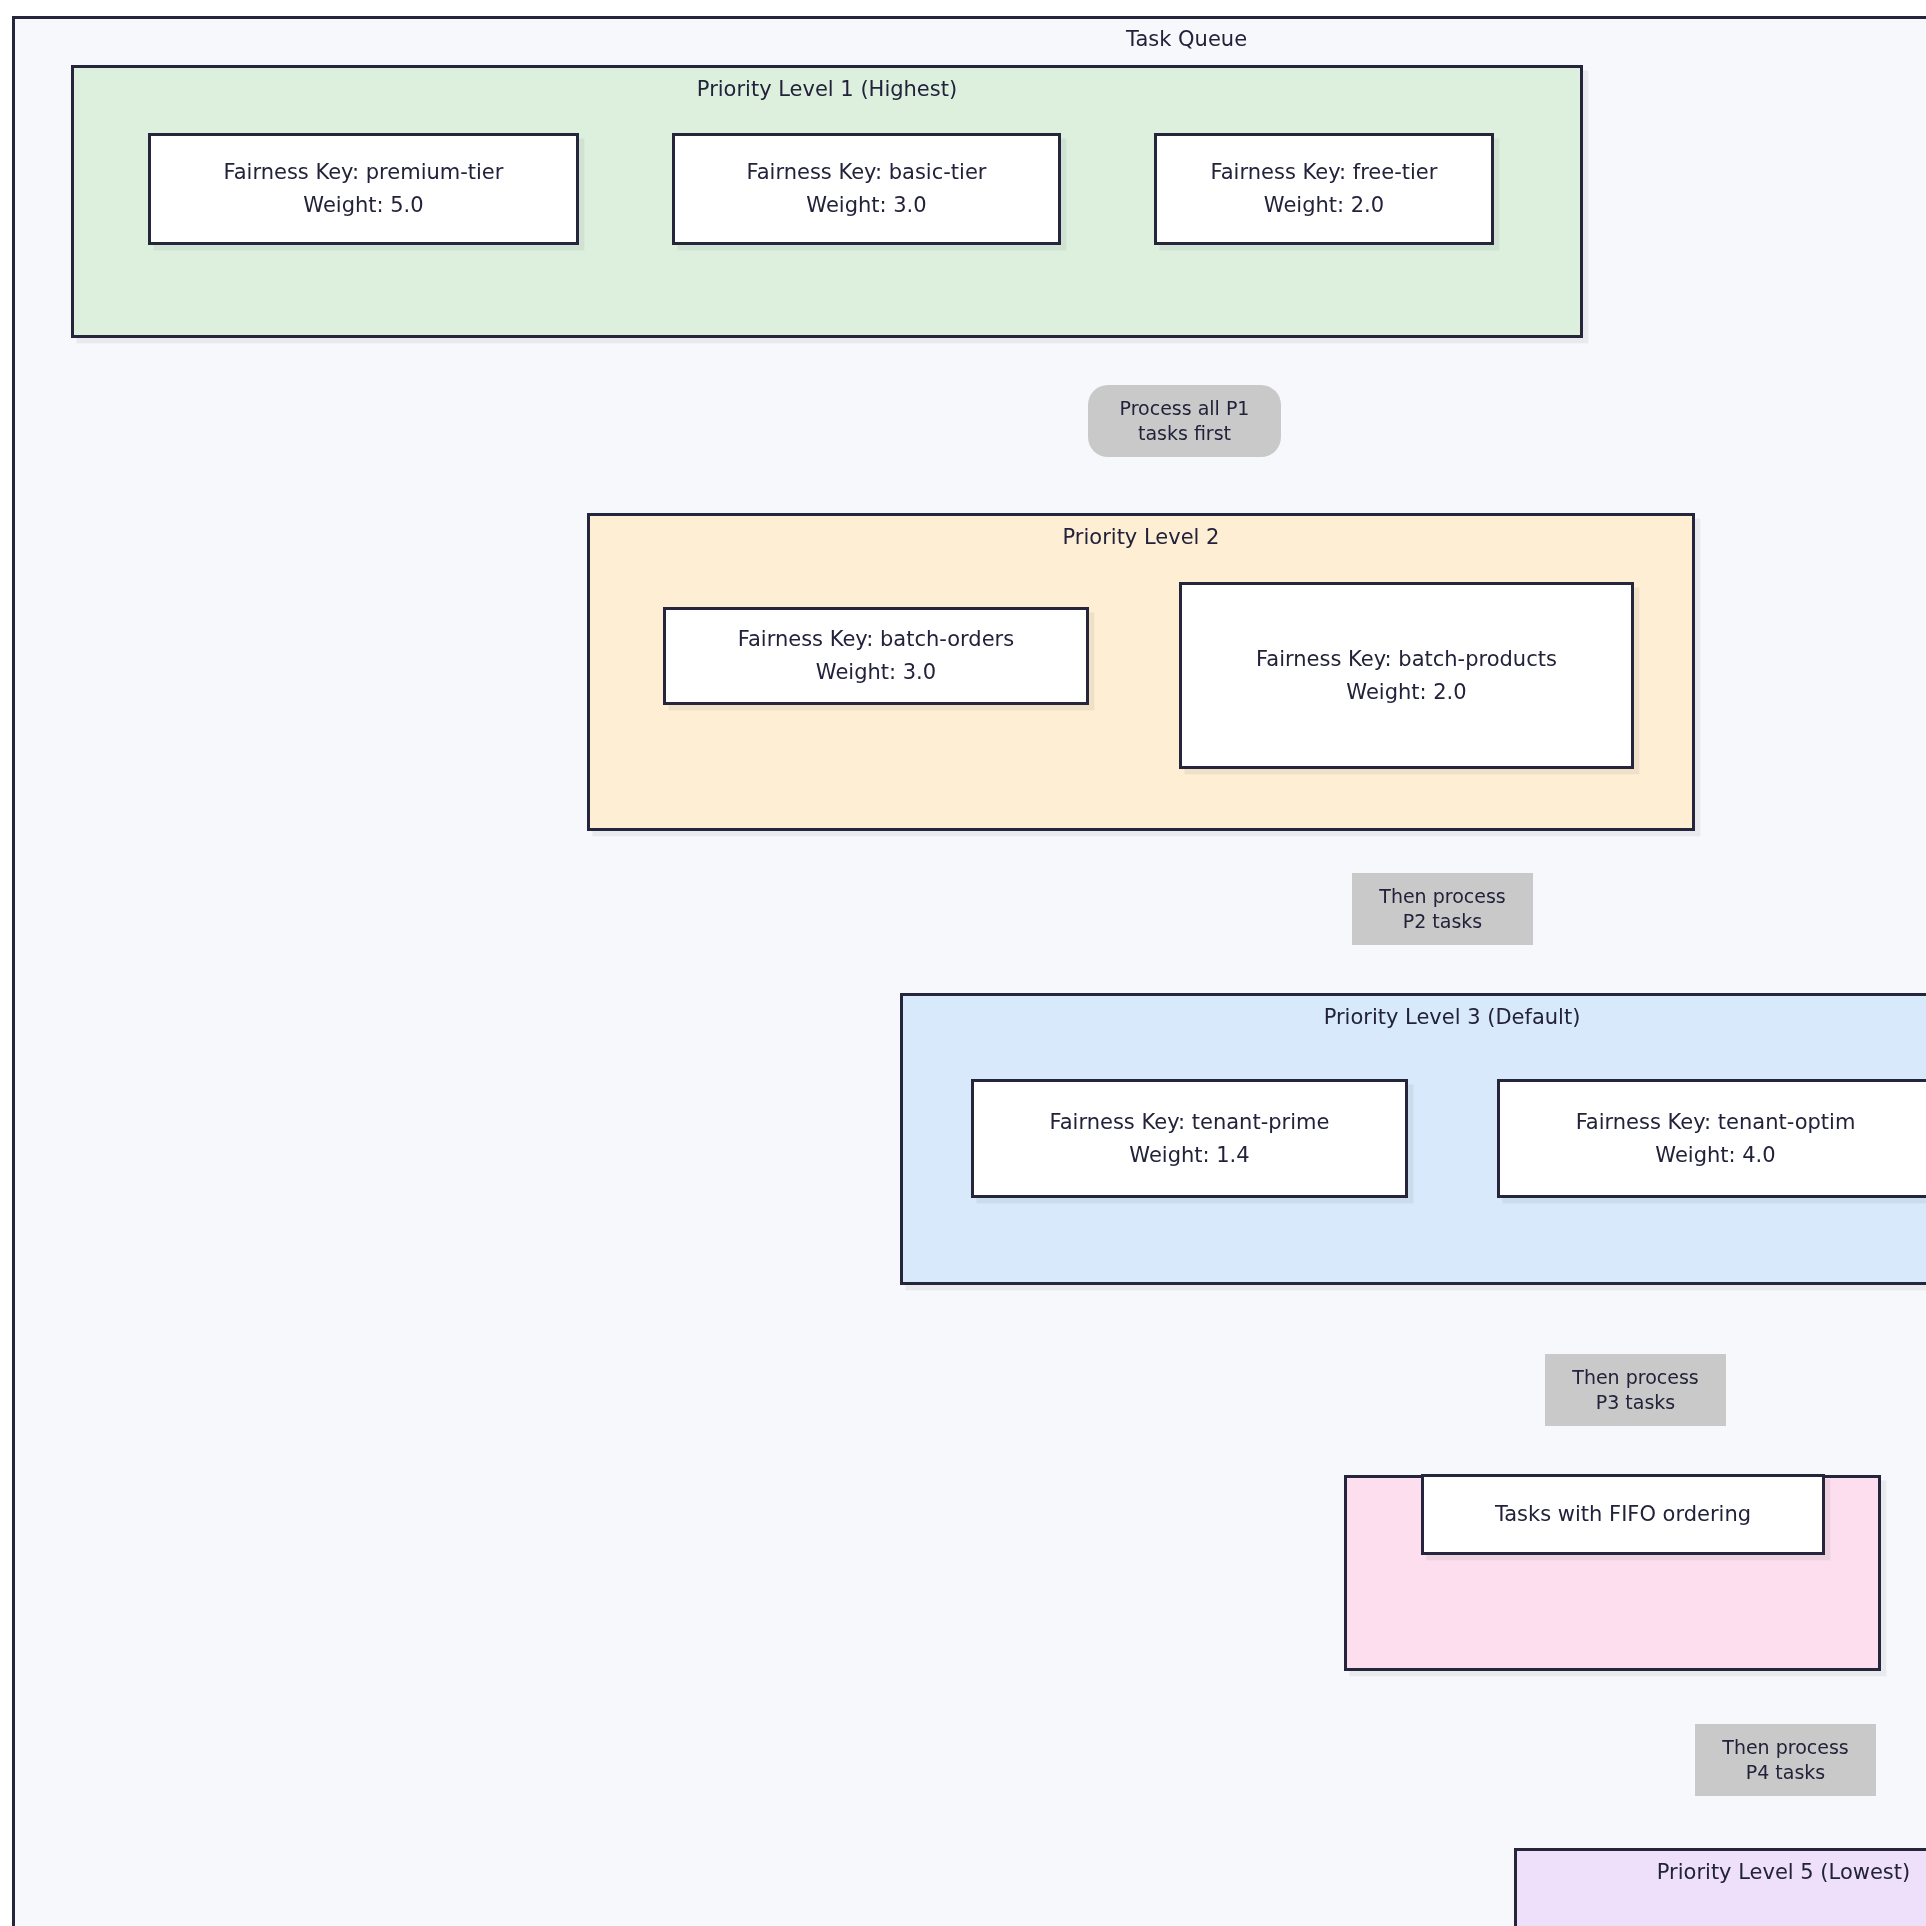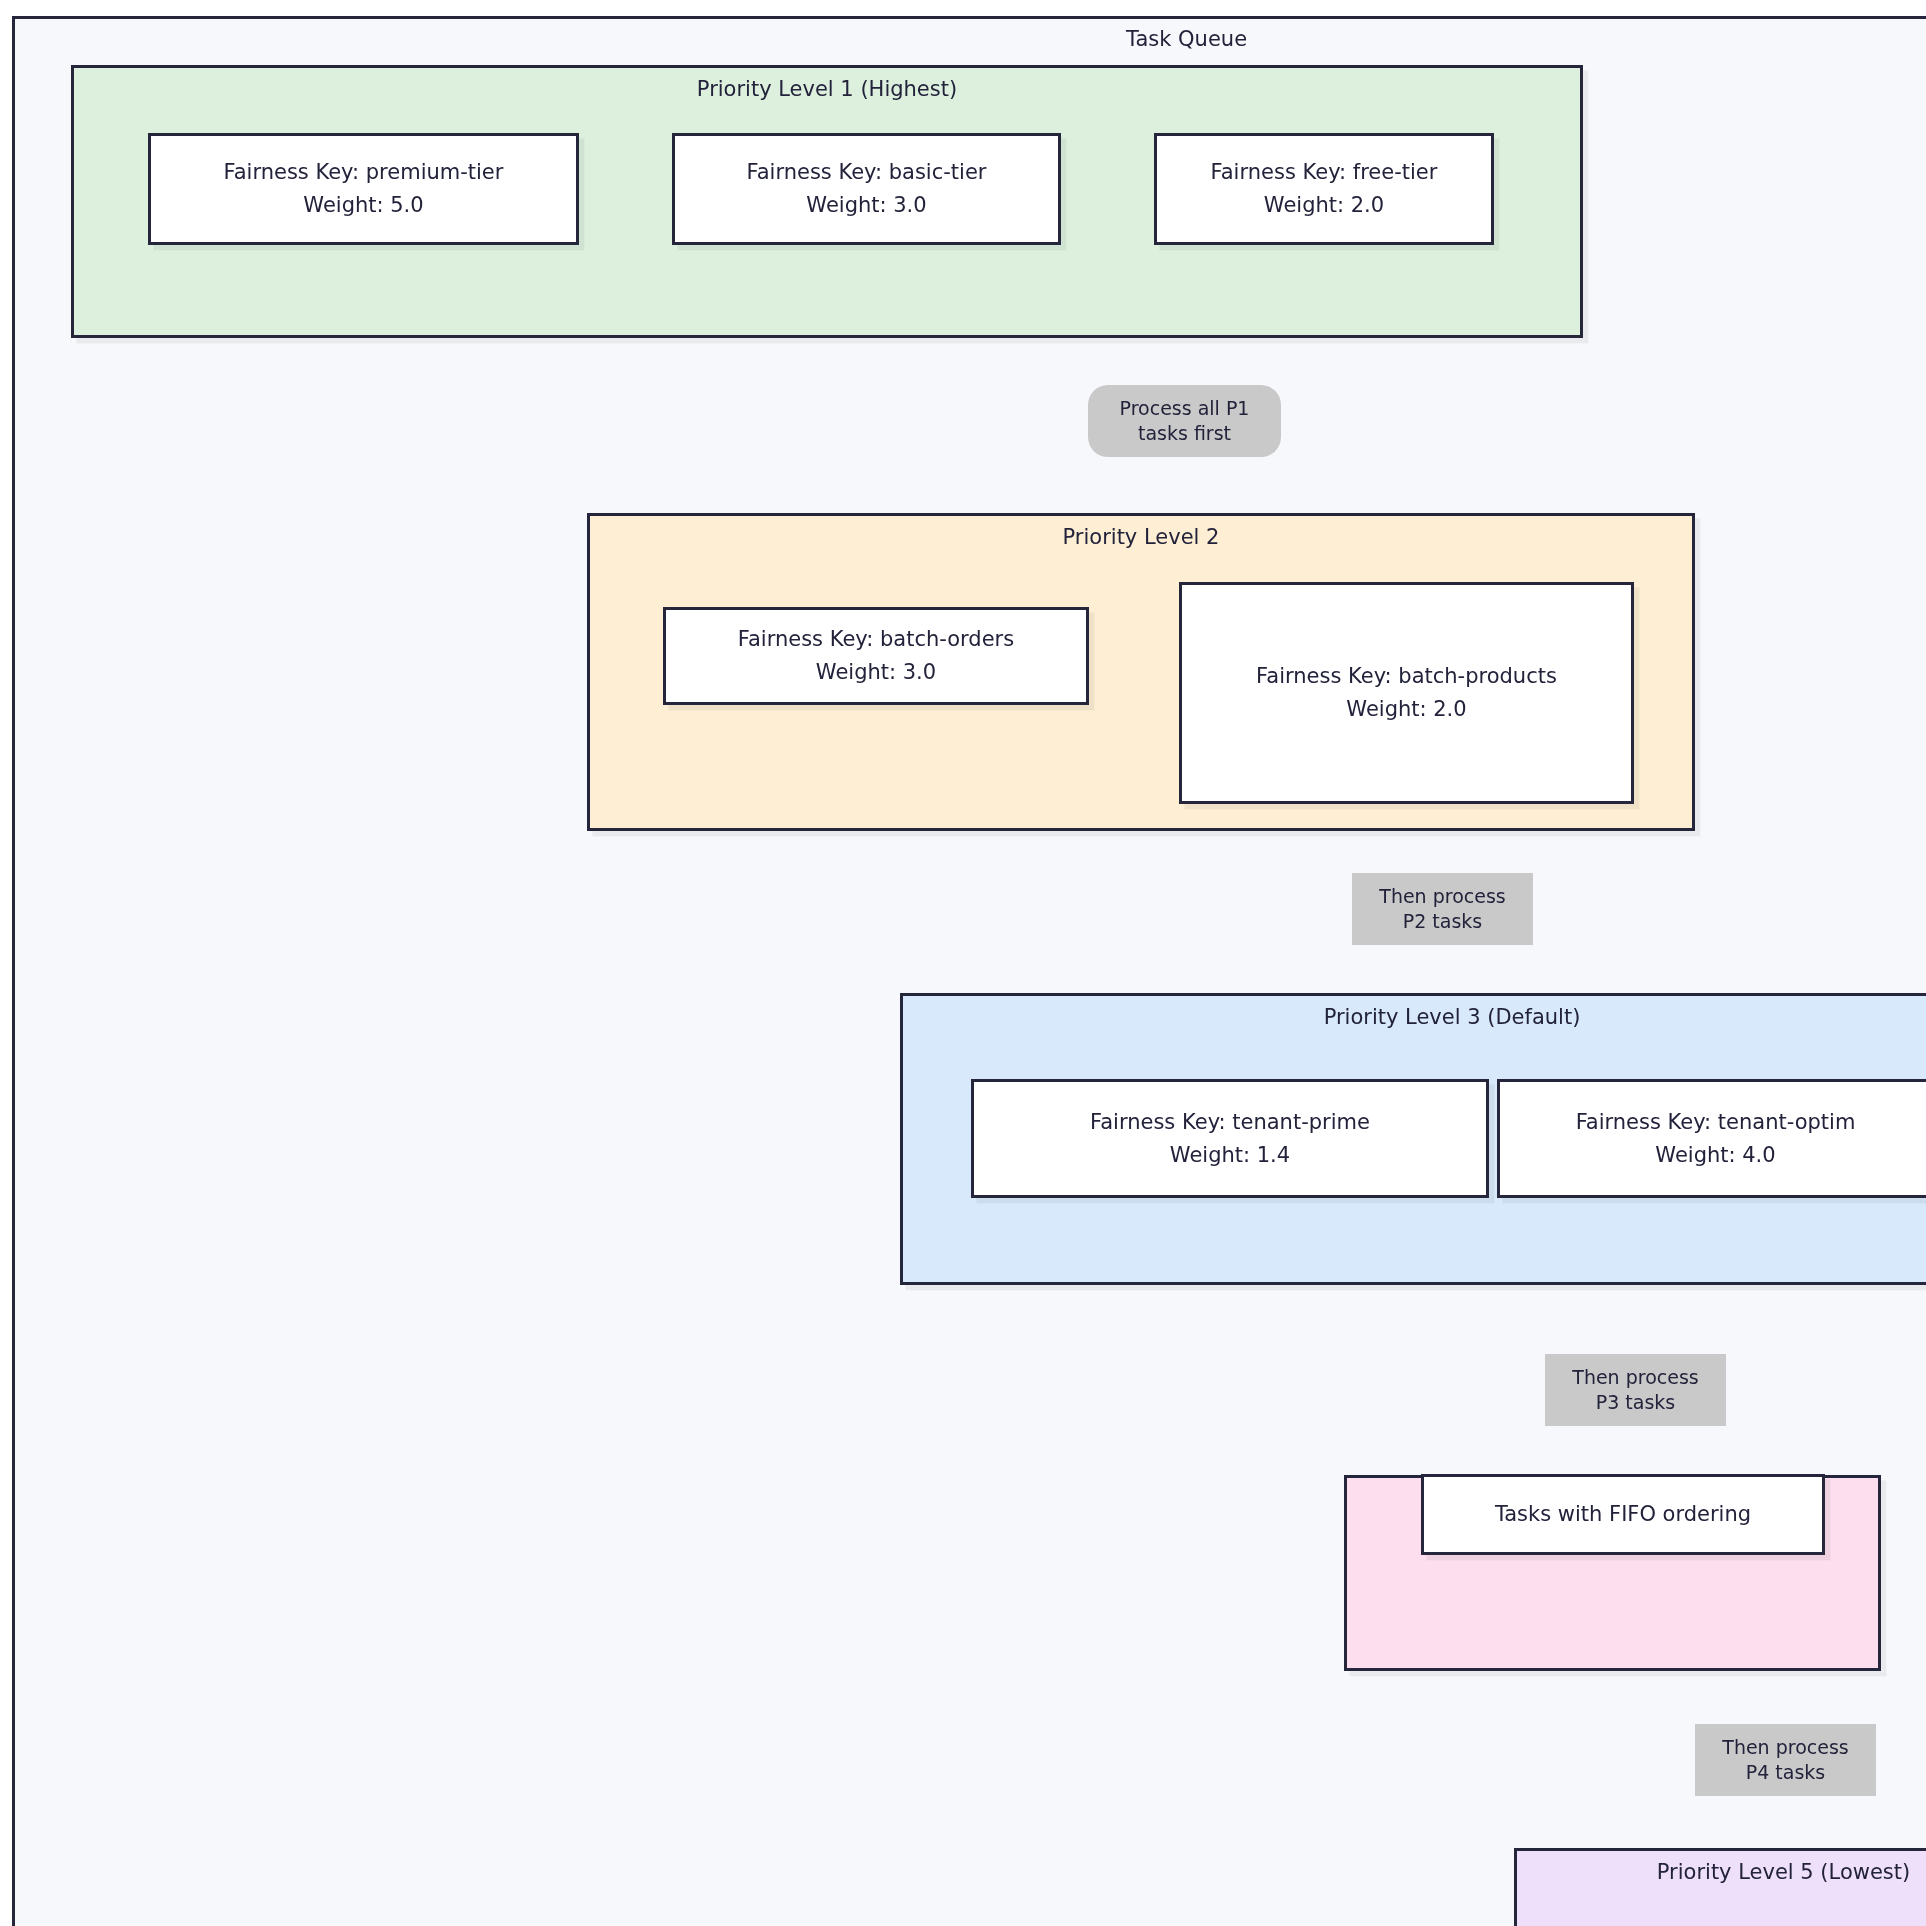--- a/index.html
+++ b/index.html
@@ -98,35 +98,35 @@
 
   <div class="cluster" style="left:587px;top:513px;width:1108px;height:318px;background:#fdeed4;">
     <div class="cluster-title" style="top:9.2px;">Priority Level 2</div>
   </div>
 
   <div class="node" style="left:663px;top:607px;width:426px;height:98px;">
     <div class="ln">Fairness Key: batch-orders</div>
     <div class="ln">Weight: 3.0</div>
   </div>
 
-  <div class="node" style="left:1179px;top:582px;width:455px;height:222px;">
+  <div class="node" style="left:1179px;top:582px;width:455px;height:187px;">
     <div class="ln wrap" style="max-width:339px;">Fairness Key: batch-products</div>
     <div class="ln">Weight: 2.0</div>
   </div>
 
   <div class="edge-label" style="left:1352px;top:873px;width:181px;height:72px;">
     <span>Then process</span>
     <span>P2 tasks</span>
   </div>
 
   <div class="cluster" style="left:900px;top:993px;width:1104px;height:292px;background:#d8e9fb;">
     <div class="cluster-title" style="top:9.2px;">Priority Level 3 (Default)</div>
   </div>
 
-  <div class="node" style="left:971px;top:1079px;width:518px;height:119px;">
+  <div class="node" style="left:971px;top:1079px;width:437px;height:119px;">
     <div class="ln">Fairness Key: tenant-prime</div>
     <div class="ln">Weight: 1.4</div>
   </div>
 
   <div class="node" style="left:1497px;top:1079px;width:437px;height:119px;">
     <div class="ln">Fairness Key: tenant-optim</div>
     <div class="ln">Weight: 4.0</div>
   </div>
 
   <div class="edge-label" style="left:1545px;top:1354px;width:181px;height:72px;">

